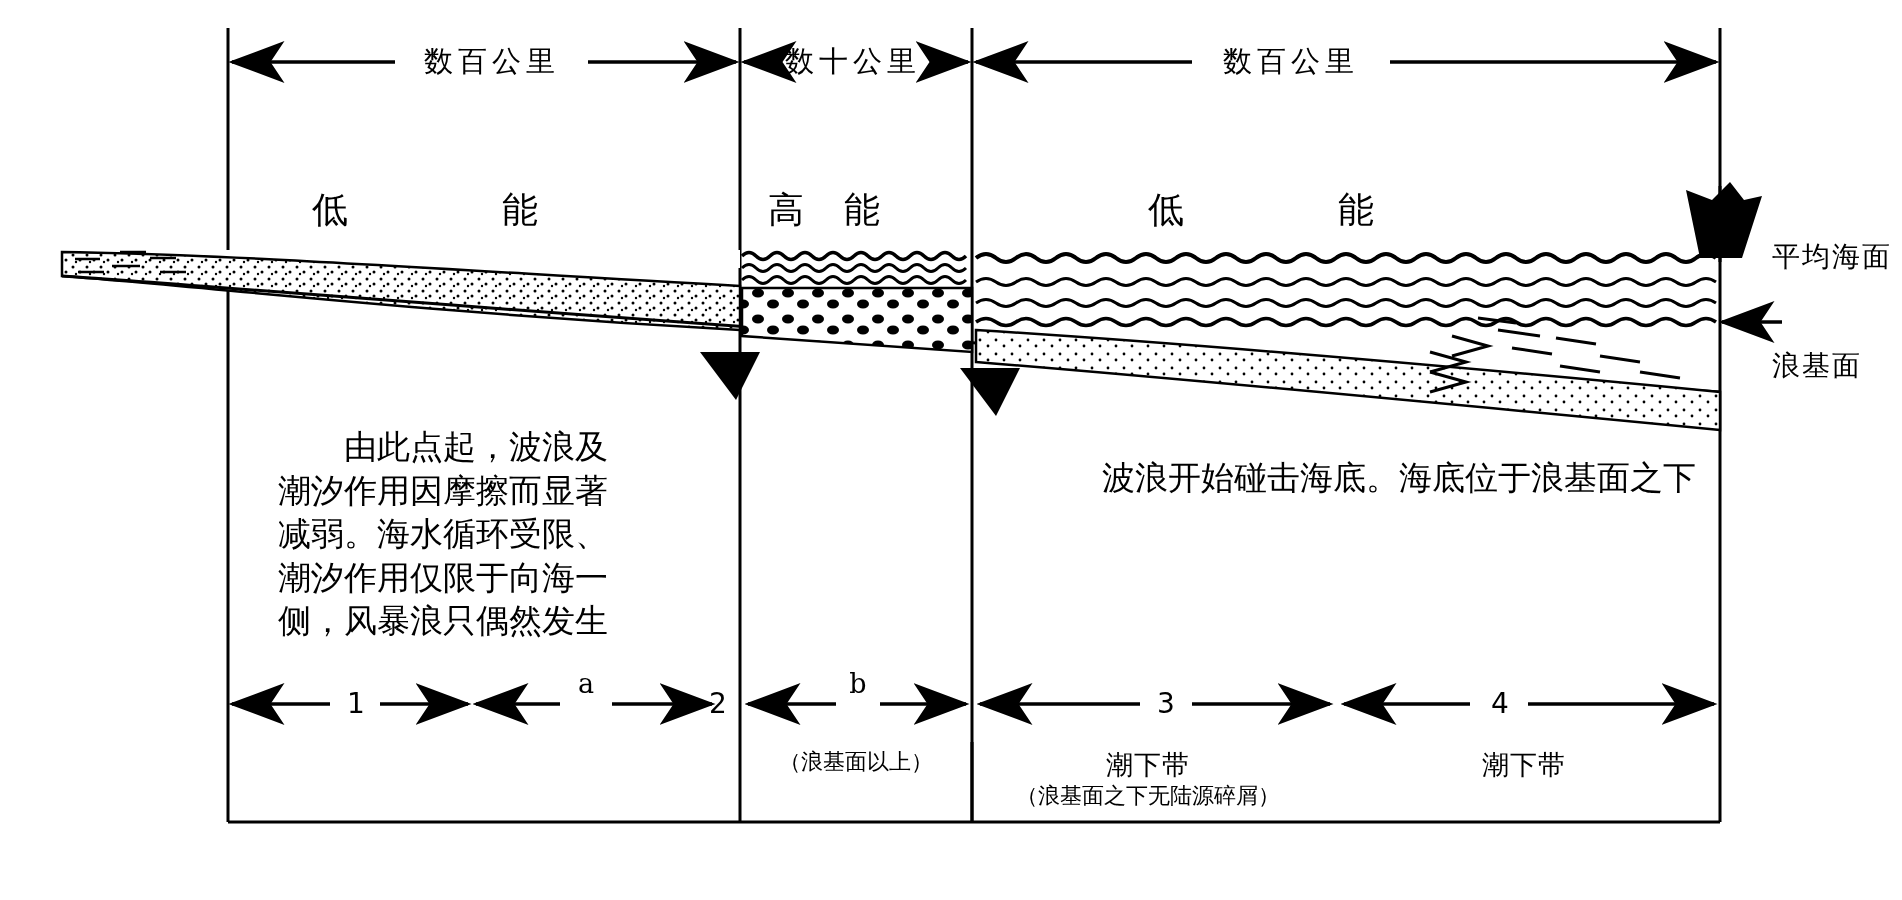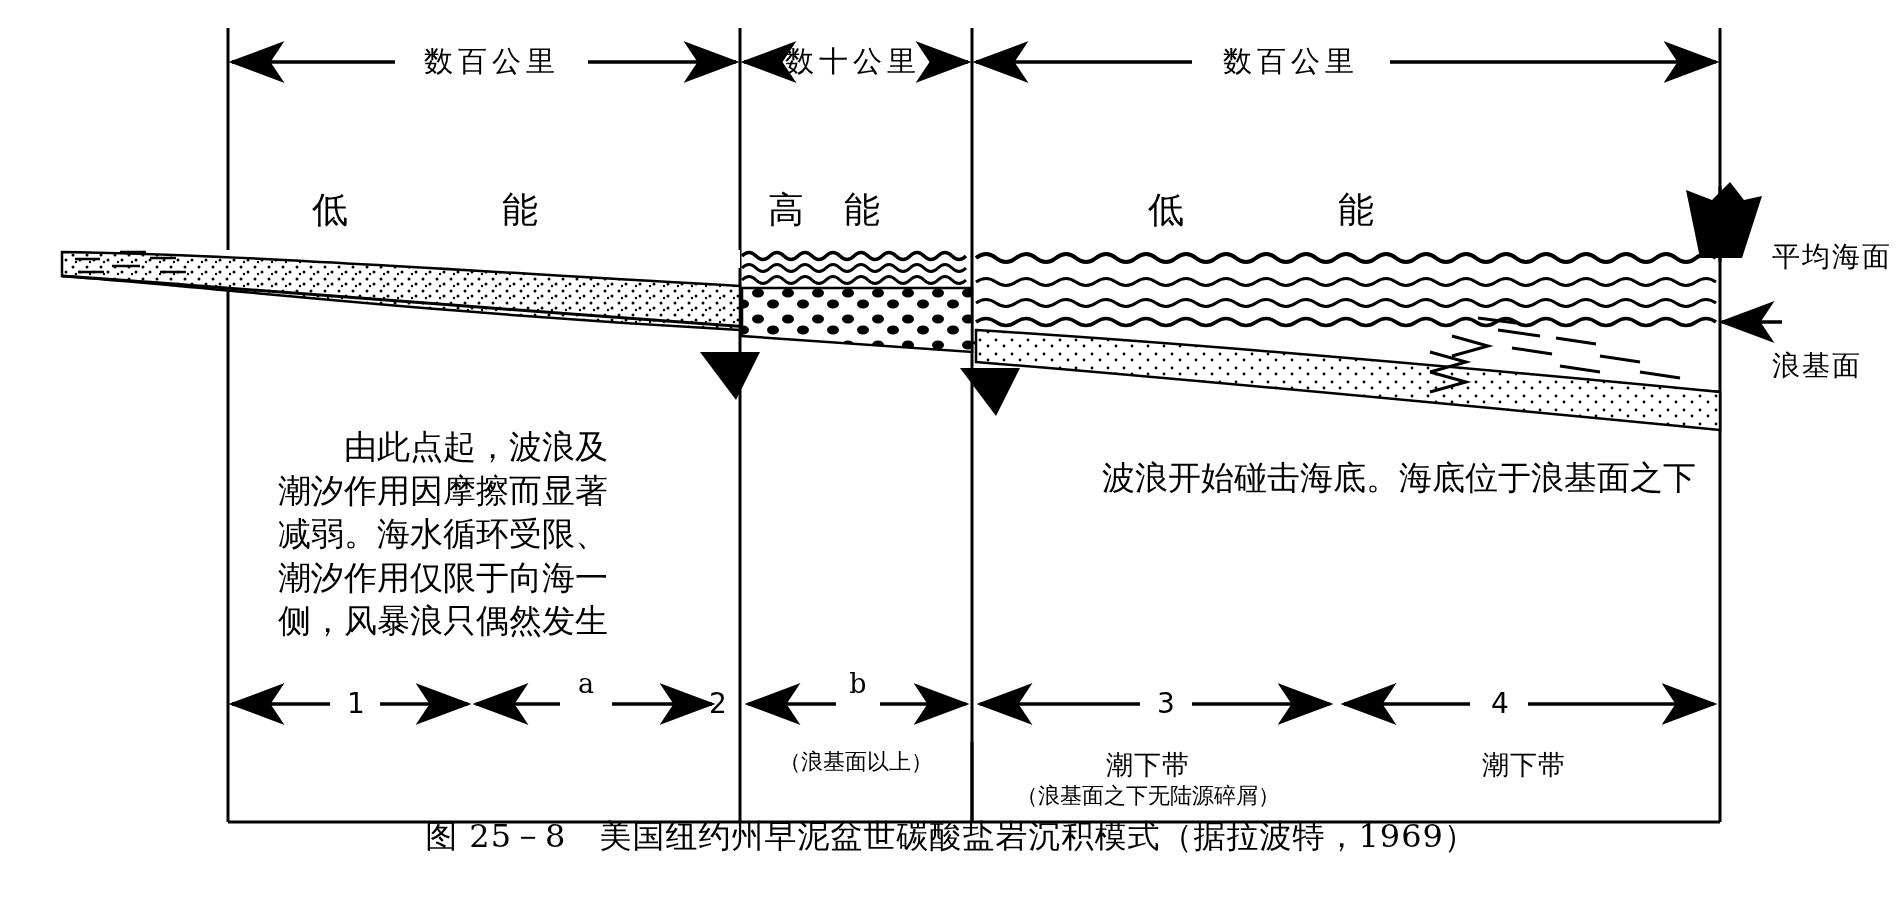--- a/index.html
+++ b/index.html
@@ -257,15 +257,14 @@
 
   <div class="zone-name" style="left:976px; top:748px; width:344px;">
     <div>潮下带</div>
     <div class="zone-sub">（浪基面之下无陆源碎屑）</div>
   </div>
 
   <div class="zone-name" style="left:1332px; top:748px; width:384px;">
     <div>潮下带</div>
   </div>
 
-  <div id="caption">图 25－8　美国纽约州早泥盆世碳酸盐岩沉积模式（据拉波特，1969）</div>
 
 </div>
 
 </body></html>

